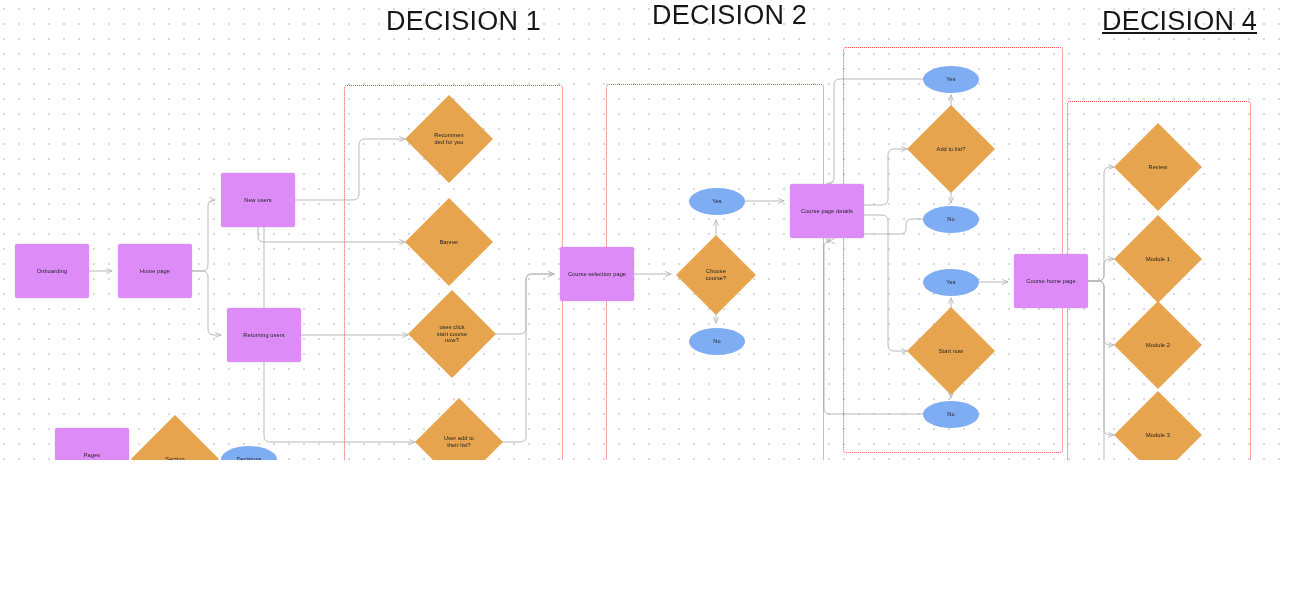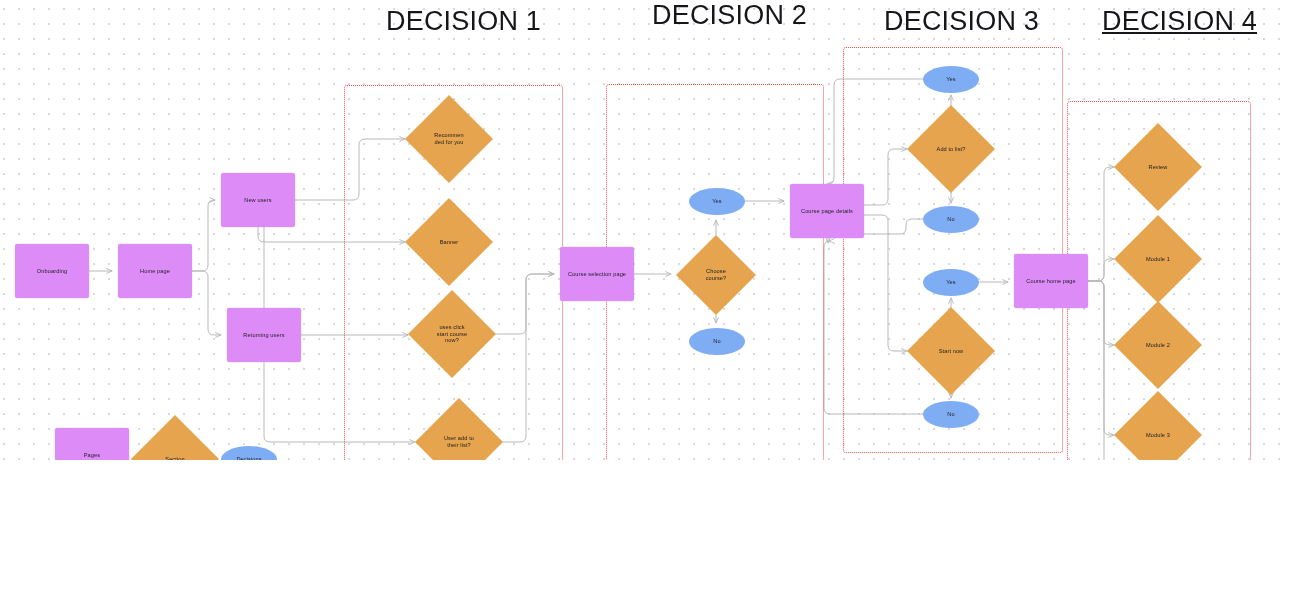--- a/index.html
+++ b/index.html
@@ -145,21 +145,20 @@
     </g>
   </svg>
 
   <div class="group-box" style="left:344px;top:85px;width:219px;height:404px;"></div>
   <div class="group-box" style="left:606px;top:84px;width:218px;height:405px;"></div>
   <div class="group-box" style="left:843px;top:47px;width:220px;height:406px;"></div>
   <div class="group-box" style="left:1067px;top:101px;width:184px;height:482px;"></div>
 
   <div class="group-title" style="left:386px;top:6px;">DECISION 1</div>
   <div class="group-title" style="left:652px;top:0;">DECISION 2</div>
-  <div class="group-title" style="left:884px;top:6px;">DECISION 3</div>
   <div class="group-title" style="left:1102px;top:6px;text-decoration:underline;">DECISION 4</div>
 
   <div class="node page-node" style="left:15px;top:244px;width:74px;height:54px;">Onboarding</div>
   <div class="node page-node" style="left:118px;top:244px;width:74px;height:54px;">Home page</div>
   <div class="node page-node" style="left:221px;top:173px;width:74px;height:54px;">New users</div>
   <div class="node page-node" style="left:227px;top:308px;width:74px;height:54px;">Returning users</div>
   <div class="node page-node" style="left:560px;top:247px;width:74px;height:54px;">Course selection page</div>
   <div class="node page-node" style="left:790px;top:184px;width:74px;height:54px;">Course page details</div>
   <div class="node page-node" style="left:1014px;top:254px;width:74px;height:54px;">Course home page</div>
 

